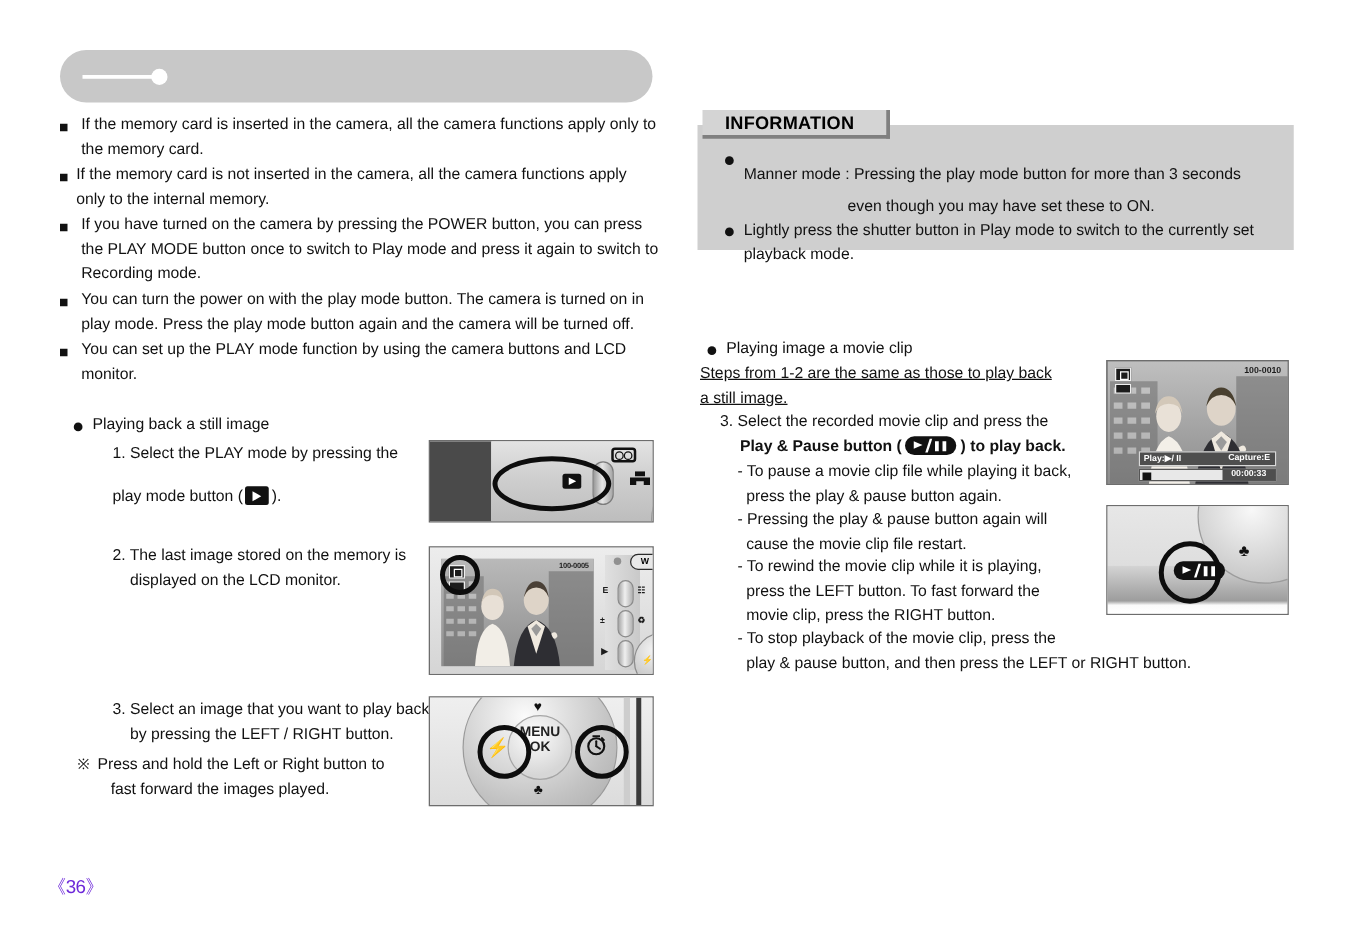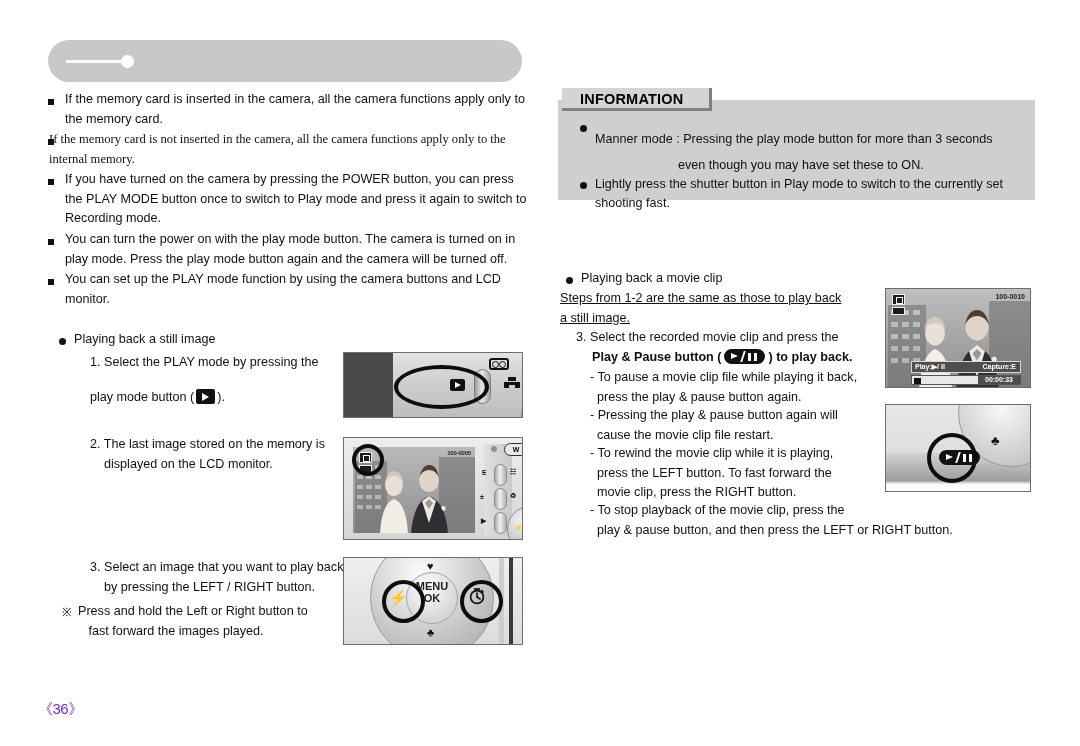--- a/index.html
+++ b/index.html
@@ -277,21 +277,21 @@
 
 <div id="header-banner">
   <div id="header-dash"></div>
   <div id="header-dot"></div>
 </div>
 
 <div class="bullet-sq" style="left:48px; top:99px;"></div>
 <div class="txt" style="left:65px; top:90px; width:460px;">If the memory card is inserted in the camera, all the camera functions apply only to the memory card.</div>
 
 <div class="bullet-sq" style="left:48px; top:139px;"></div>
-<div class="txt" style="left:49px; top:130px; width:460px;font-family:Liberation Serif, serif;">If the memory card is not inserted in the camera, all the camera functions apply only to the internal memory.</div>
+<div class="txt" style="left:61px; top:130px; width:460px;">If the memory card is not inserted in the camera, all the camera functions apply only to the internal memory.</div>
 
 <div class="bullet-sq" style="left:48px; top:179px;"></div>
 <div class="txt" style="left:65px; top:170px; width:467px;">If you have turned on the camera by pressing the POWER button, you can press the PLAY MODE button once to switch to Play mode and press it again to switch to Recording mode.</div>
 
 <div class="bullet-sq" style="left:48px; top:239px;"></div>
 <div class="txt" style="left:65px; top:230px; width:467px;">You can turn the power on with the play mode button. The camera is turned on in play mode. Press the play mode button again and the camera will be turned off.</div>
 
 <div class="bullet-sq" style="left:48px; top:279px;"></div>
 <div class="txt" style="left:65px; top:270px; width:462px;">You can set up the PLAY mode function by using the camera buttons and LCD monitor.</div>
 
@@ -310,28 +310,28 @@
 <div class="txt" style="left:62px; top:603px; font-size:11.5px;">※</div>
 <div class="txt" style="left:78px; top:602px;">Press and hold the Left or Right button to
    fast forward the images played.</div>
 
 <div id="info-box">
   <div class="bullet-dot" style="left:22px; top:25px;"></div>
   <div class="txt" style="left:37px; top:18px;margin-top:12px;">Manner mode : Pressing the play mode button for more than 3 seconds</div>
   <div class="txt" style="left:120px; top:56px;">even though you may have set these to ON.</div>
   <div class="bullet-dot" style="left:22px; top:82px;"></div>
   <div class="txt" style="left:37px; top:75px;">Lightly press the shutter button in Play mode to switch to the currently set</div>
-  <div class="txt" style="left:37px; top:94px;">shooting fast.</div>
+  <div class="txt" style="left:37px; top:94px;">playback mode.</div>
 </div>
 <div id="info-tab">
   <div id="info-tab-label">INFORMATION</div>
 </div>
 
 <div class="bullet-dot" style="left:566px; top:277px;"></div>
-<div class="txt" style="left:581px; top:269px;">Playing back a movie clip</div>
+<div class="txt" style="left:581px; top:269px;">Playing image a movie clip</div>
 <div class="txt" style="left:560px; top:289px;text-decoration:underline;">Steps from 1-2 are the same as those to play back
 a still image.</div>
 
 <div class="txt" style="left:576px; top:328px;">3. Select the recorded movie clip and press the</div>
 <div class="txt" style="left:592px; top:348px;font-weight:bold;"><span>Play &amp; Pause button (</span><span class="play-pause-glyph"><span class="pp-tri"></span><span class="pp-slash"></span><span class="pp-b1"></span><span class="pp-b2"></span></span><span>) to play back.</span></div>
 
 <div class="txt" style="left:590px; top:368px;">- To pause a movie clip file while playing it back,
   press the play &amp; pause button again.</div>
 <div class="txt" style="left:590px; top:406px;">- Pressing the play &amp; pause button again will
   cause the movie clip file restart.</div>

